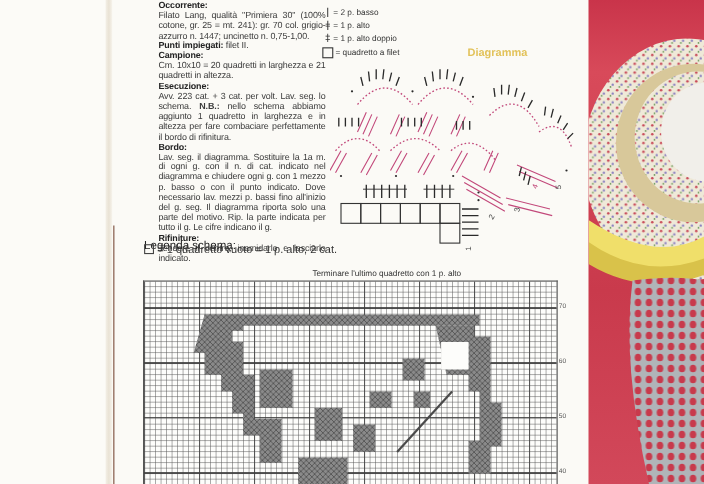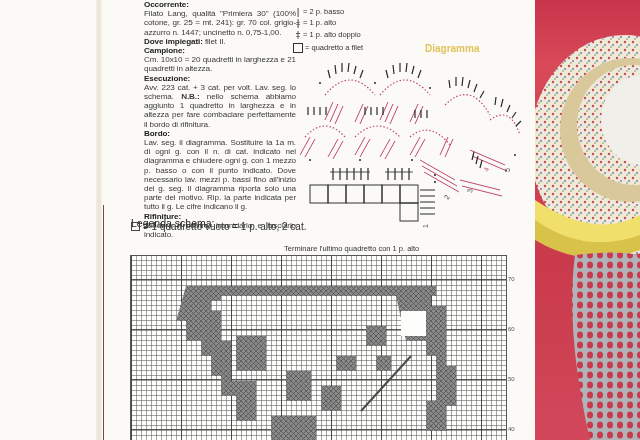--- a/index.html
+++ b/index.html
@@ -51,21 +51,21 @@
 </head>
 <body>
 
 <div class="page-left"></div>
 <div class="fold"></div>
 <div class="margin-rule"></div>
 
 <div class="text-col">
   <div class="h">Occorrente:</div>
   <p>Filato Lang, qualità "Primiera 30" (100% cotone, gr. 25 = mt. 241): gr. 70 col. grigio-azzurro n. 1447; uncinetto n. 0,75-1,00.</p>
-  <div><span class="h">Dove impiegati:</span> <span>filet II.</span></div>
+  <div><span class="h">Punti impiegati:</span> <span>filet II.</span></div>
   <div class="h">Campione:</div>
   <p>Cm. 10x10 = 20 quadretti in larghezza e 21 quadretti in altezza.</p>
   <div class="h">Esecuzione:</div>
   <p><span>Avv. 223 cat. + 3 cat. per volt. Lav. seg. lo schema.</span> <b>N.B.:</b> <span>nello schema abbiamo aggiunto 1 quadretto in larghezza e in altezza per fare combaciare perfettamente il bordo di rifinitura.</span></p>
   <div class="h">Bordo:</div>
   <p>Lav. seg. il diagramma. Sostituire la 1a m. di ogni g. con il n. di cat. indicato nel diagramma e chiudere ogni g. con 1 mezzo p. basso o con il punto indicato. Dove necessario lav. mezzi p. bassi fino all'inizio del g. seg. Il diagramma riporta solo una parte del motivo. Rip. la parte indicata per tutto il g. Le cifre indicano il g.</p>
   <div class="h">Rifiniture:</div>
   <p>Tendere il centro, inamidarlo e lasciarlo indicato.</p>
 </div>
 

